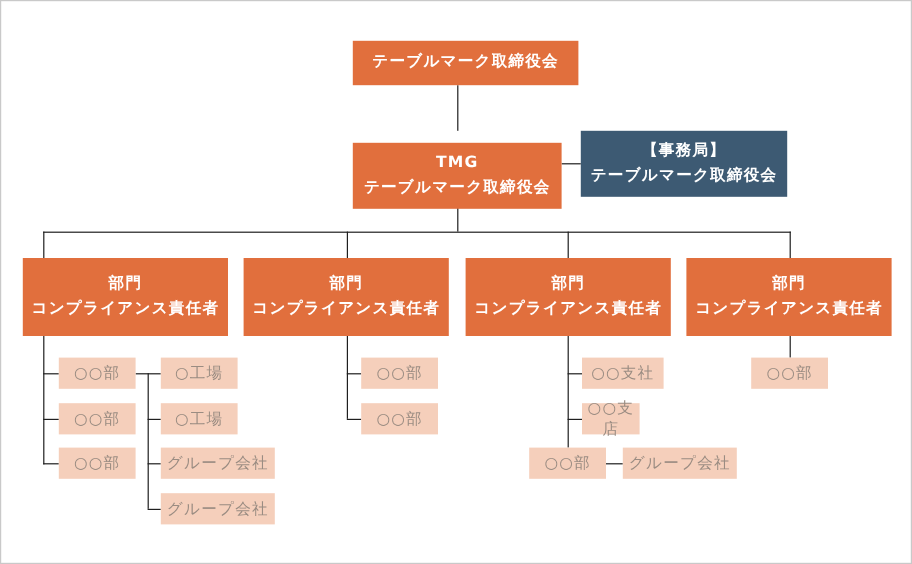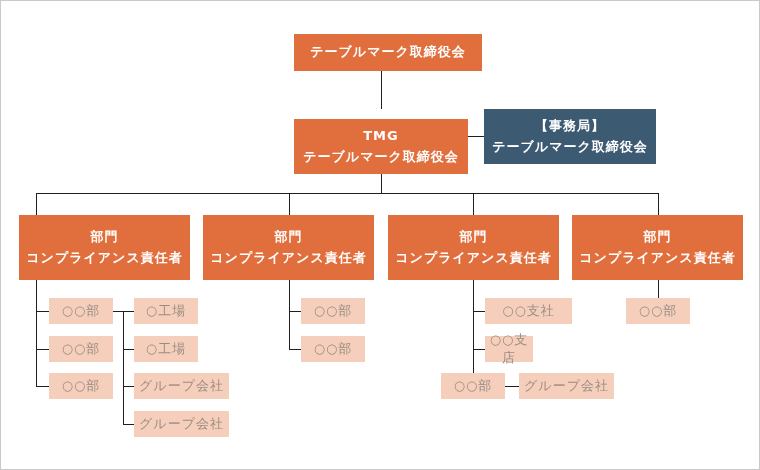--- a/index.html
+++ b/index.html
@@ -111,20 +111,20 @@
   <div class="sub" style="left:48px;top:335px;width:64px;">○○部</div>
   <div class="sub" style="left:48px;top:372px;width:64px;">○○部</div>
   <div class="sub" style="left:133px;top:297px;width:64px;">○工場</div>
   <div class="sub" style="left:133px;top:335px;width:64px;">○工場</div>
   <div class="sub" style="left:133px;top:372px;width:95px;">グループ会社</div>
   <div class="sub" style="left:133px;top:410px;width:95px;">グループ会社</div>
 
   <div class="sub" style="left:300px;top:297px;width:64px;">○○部</div>
   <div class="sub" style="left:300px;top:335px;width:64px;">○○部</div>
 
-  <div class="sub" style="left:484px;top:297px;width:87px;">○○支社</div>
+  <div class="sub" style="left:484px;top:297px;width:68px;">○○支社</div>
   <div class="sub" style="left:484px;top:335px;width:48px;">○○支店</div>
   <div class="sub" style="left:440px;top:372px;width:64px;">○○部</div>
   <div class="sub" style="left:518px;top:372px;width:95px;">グループ会社</div>
 
   <div class="sub" style="left:625px;top:297px;width:64px;">○○部</div>
 
 </div>
 
 </body></html>

